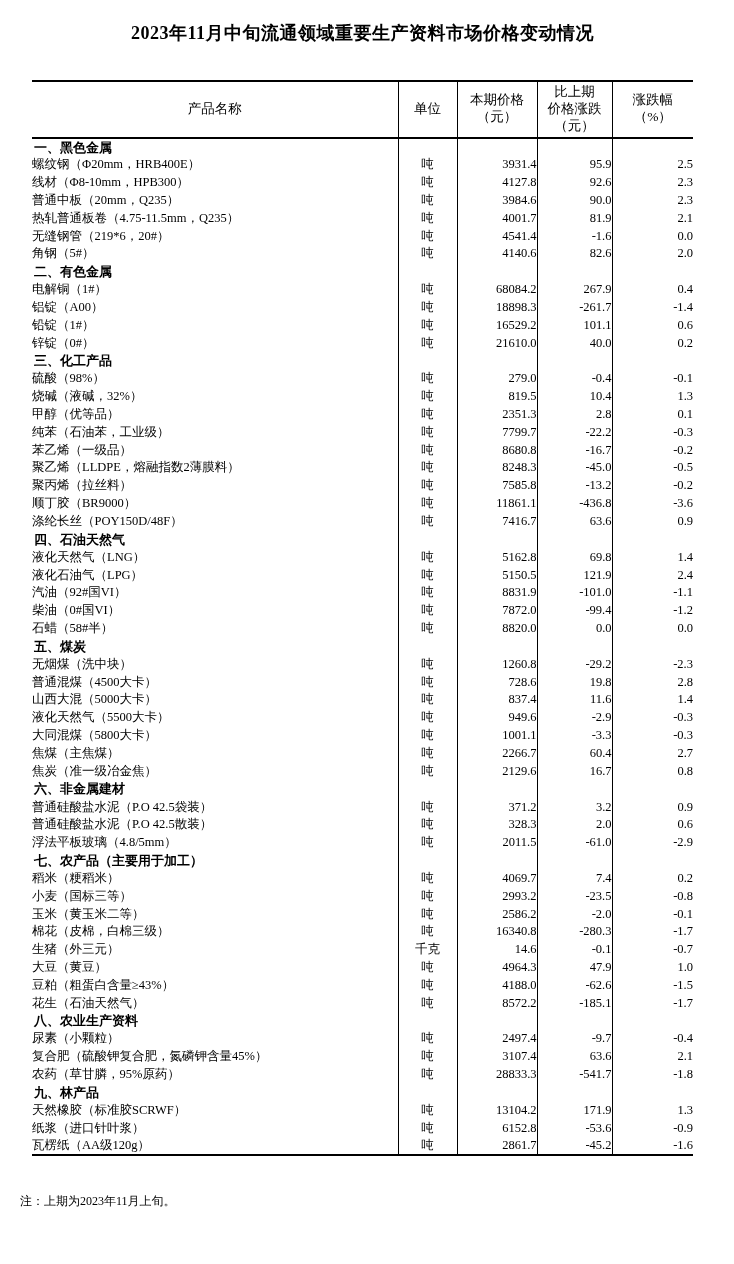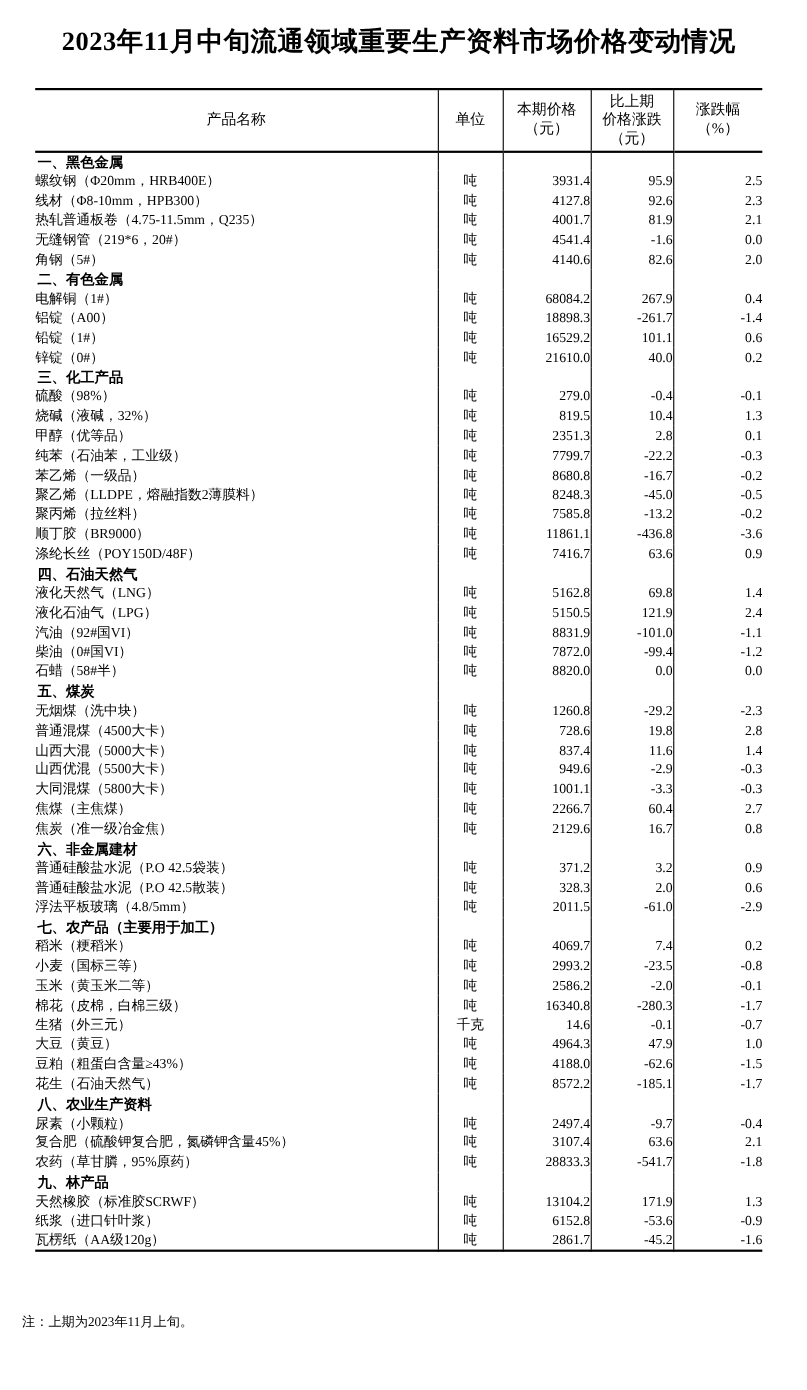--- a/index.html
+++ b/index.html
@@ -7,21 +7,21 @@
   body {
     width: 734px; height: 1264px;
     position: relative;
     color: #000;
     font-family: "Liberation Serif", "DejaVu Serif", serif;
   }
   .doc-title {
     position: absolute;
     top: 21px; left: 32px; width: 661px;
     text-align: center;
-    font-size: 24px;
+    font-size: 18px;
     font-weight: bold;
     letter-spacing: 0.5px;
   }
   .table-wrap {
     position: absolute;
     top: 80px; left: 32px; width: 661px;
   }
   table.price-table {
     width: 661px;
     border-collapse: collapse;
@@ -111,20 +111,27 @@
           <td class="cell-num">2.5</td>
         </tr>
         <tr class="product-row">
           <td class="cell-name">线材（Φ8-10mm，HPB300）</td>
           <td class="cell-unit">吨</td>
           <td class="cell-num">4127.8</td>
           <td class="cell-num">92.6</td>
           <td class="cell-num">2.3</td>
         </tr>
         <tr class="product-row">
+          <td class="cell-name">普通中板（20mm，Q235）</td>
+          <td class="cell-unit">吨</td>
+          <td class="cell-num">3984.6</td>
+          <td class="cell-num">90.0</td>
+          <td class="cell-num">2.3</td>
+        </tr>
+        <tr class="product-row">
           <td class="cell-name">热轧普通板卷（4.75-11.5mm，Q235）</td>
           <td class="cell-unit">吨</td>
           <td class="cell-num">4001.7</td>
           <td class="cell-num">81.9</td>
           <td class="cell-num">2.1</td>
         </tr>
         <tr class="product-row">
           <td class="cell-name">无缝钢管（219*6，20#）</td>
           <td class="cell-unit">吨</td>
           <td class="cell-num">4541.4</td>
@@ -307,21 +314,21 @@
           <td class="cell-num">2.8</td>
         </tr>
         <tr class="product-row">
           <td class="cell-name">山西大混（5000大卡）</td>
           <td class="cell-unit">吨</td>
           <td class="cell-num">837.4</td>
           <td class="cell-num">11.6</td>
           <td class="cell-num">1.4</td>
         </tr>
         <tr class="product-row">
-          <td class="cell-name">山西优混（5500大卡）</td>
+          <td class="cell-name">液化天然气（5500大卡）</td>
           <td class="cell-unit">吨</td>
           <td class="cell-num">949.6</td>
           <td class="cell-num">-2.9</td>
           <td class="cell-num">-0.3</td>
         </tr>
         <tr class="product-row">
           <td class="cell-name">大同混煤（5800大卡）</td>
           <td class="cell-unit">吨</td>
           <td class="cell-num">1001.1</td>
           <td class="cell-num">-3.3</td>

